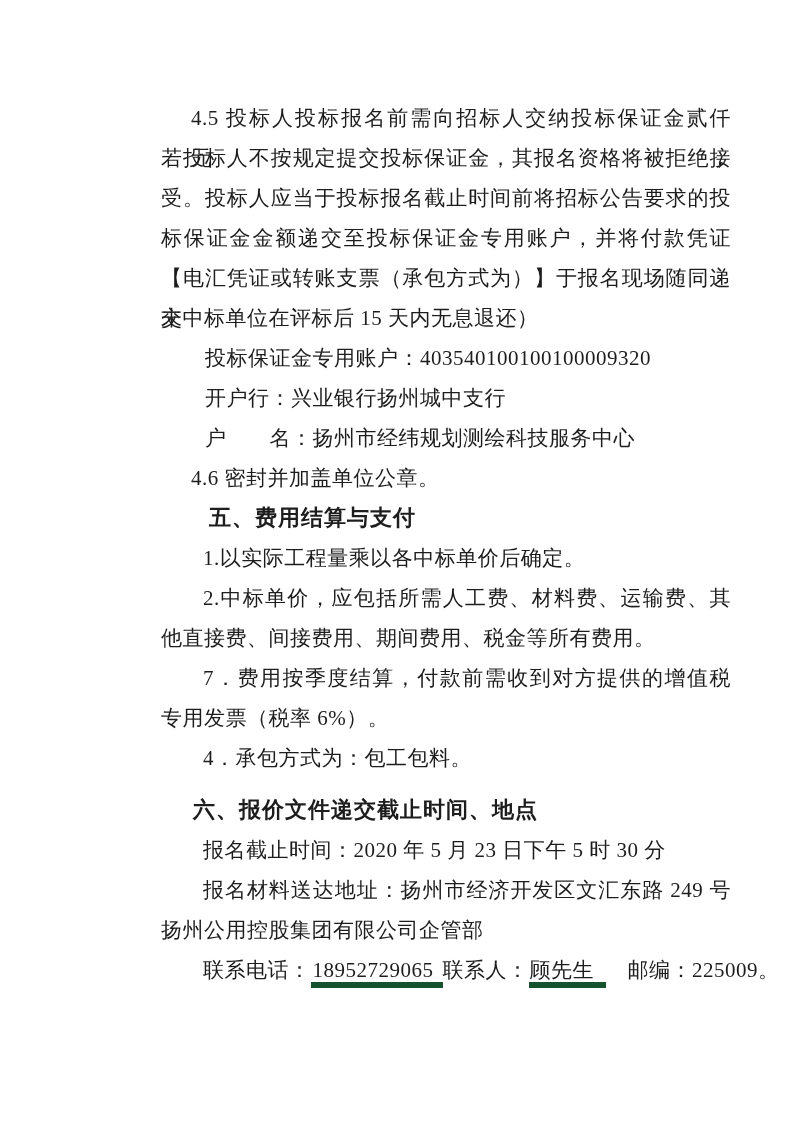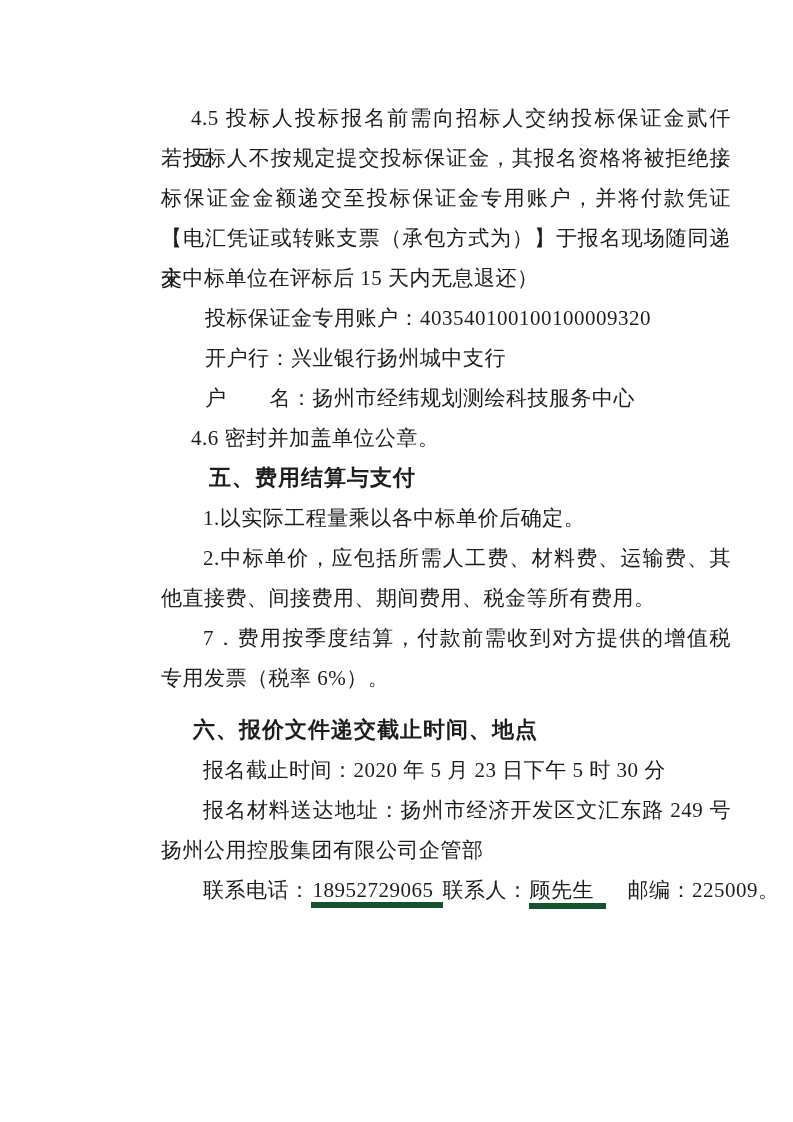--- a/index.html
+++ b/index.html
@@ -47,31 +47,32 @@
     font-family: "Liberation Sans", "DejaVu Sans", sans-serif;
     font-weight: 700;
     font-size: 22px;
     letter-spacing: 1px;
   }
   .hd6 { margin-top: 12px; }
   .u {
     border-bottom: 6px solid #14532d;
   }
   .u-phone { padding-right: 9px; padding-left: 2px; }
-  .u-name  { padding-right: 12px; padding-left: 1px; font-family: Liberation Mono, monospace; }
+  .u-name  { padding-right: 12px; padding-left: 1px; }
 </style>
 </head>
 <body>
 
 <div class="page">
   <div class="doc-body">
 
     <div>
       <div class="ln fill i30">4.5 投标人投标报名前需向招标人交纳投标保证金贰仟元，</div>
       <div class="ln fill">若投标人不按规定提交投标保证金，其报名资格将被拒绝接</div>
+      <div class="ln fill">受。投标人应当于投标报名截止时间前将招标公告要求的投</div>
       <div class="ln fill">标保证金金额递交至投标保证金专用账户，并将付款凭证</div>
       <div class="ln fill">【电汇凭证或转账支票（承包方式为）】于报名现场随同递交</div>
       <div class="ln">未中标单位在评标后 15 天内无息退还）</div>
     </div>
 
     <div>
       <div class="ln i44">
         <span>投标保证金专用账户：</span><span>403540100100100009320</span>
       </div>
       <div class="ln i44">
@@ -87,20 +88,21 @@
     <div class="ln hd i48">五、费用结算与支付</div>
     <div class="ln i42">1.以实际工程量乘以各中标单价后确定。</div>
     <div>
       <div class="ln fill i42">2.中标单价，应包括所需人工费、材料费、运输费、其</div>
       <div class="ln">他直接费、间接费用、期间费用、税金等所有费用。</div>
     </div>
     <div>
       <div class="ln fill i42">7．费用按季度结算，付款前需收到对方提供的增值税</div>
       <div class="ln">专用发票（税率 6%）。</div>
     </div>
+    <div class="ln i42">4．承包方式为：包工包料。</div>
 
     <div class="ln hd hd6 i32">六、报价文件递交截止时间、地点</div>
     <div class="ln i42">
       <span>报名截止时间：</span><span>2020 年 5 月 23 日下午 5 时 30 分</span>
     </div>
     <div>
       <div class="ln fill i42">报名材料送达地址：扬州市经济开发区文汇东路 249 号</div>
       <div class="ln">扬州公用控股集团有限公司企管部</div>
     </div>
     <div class="ln i42">

